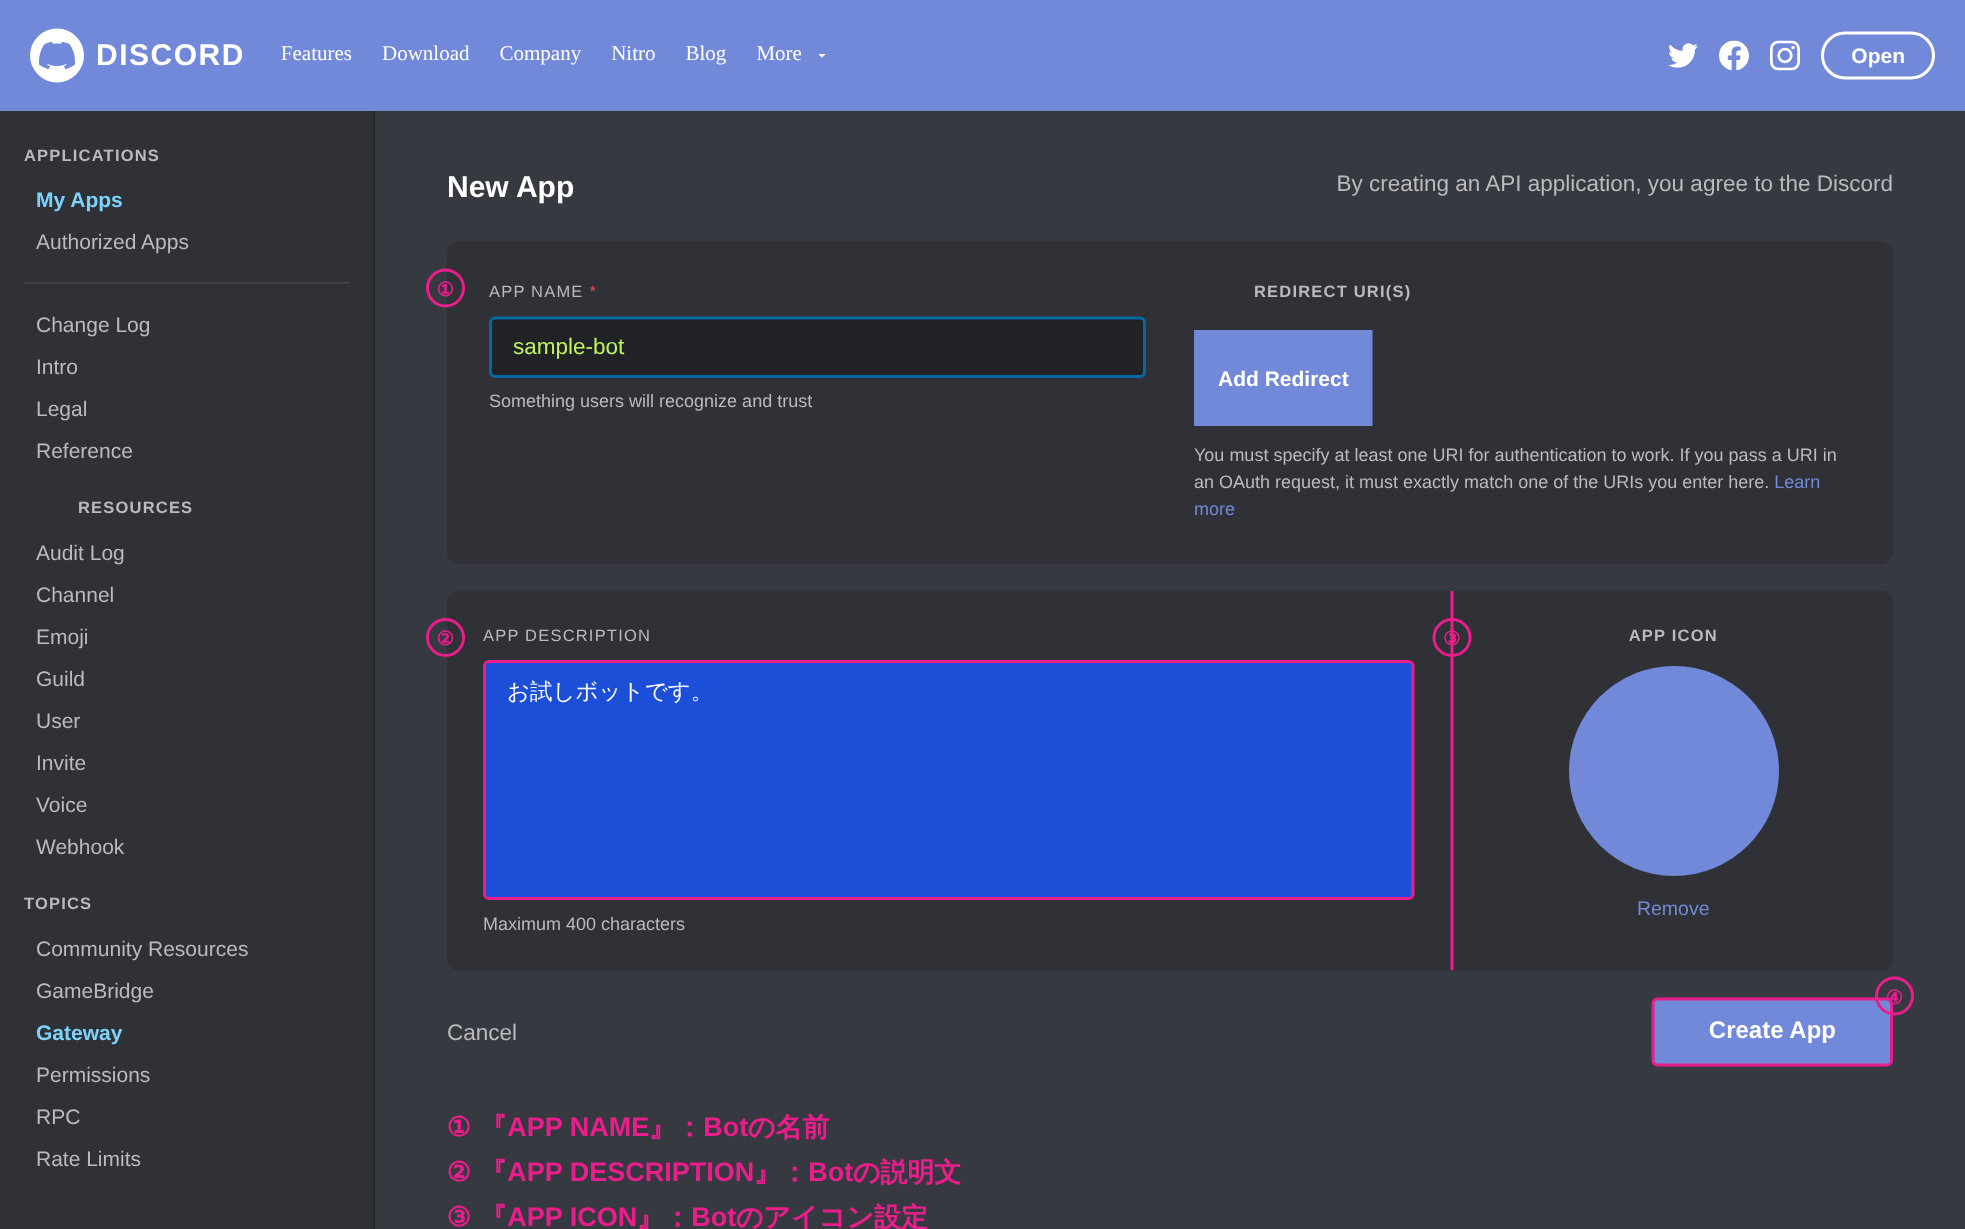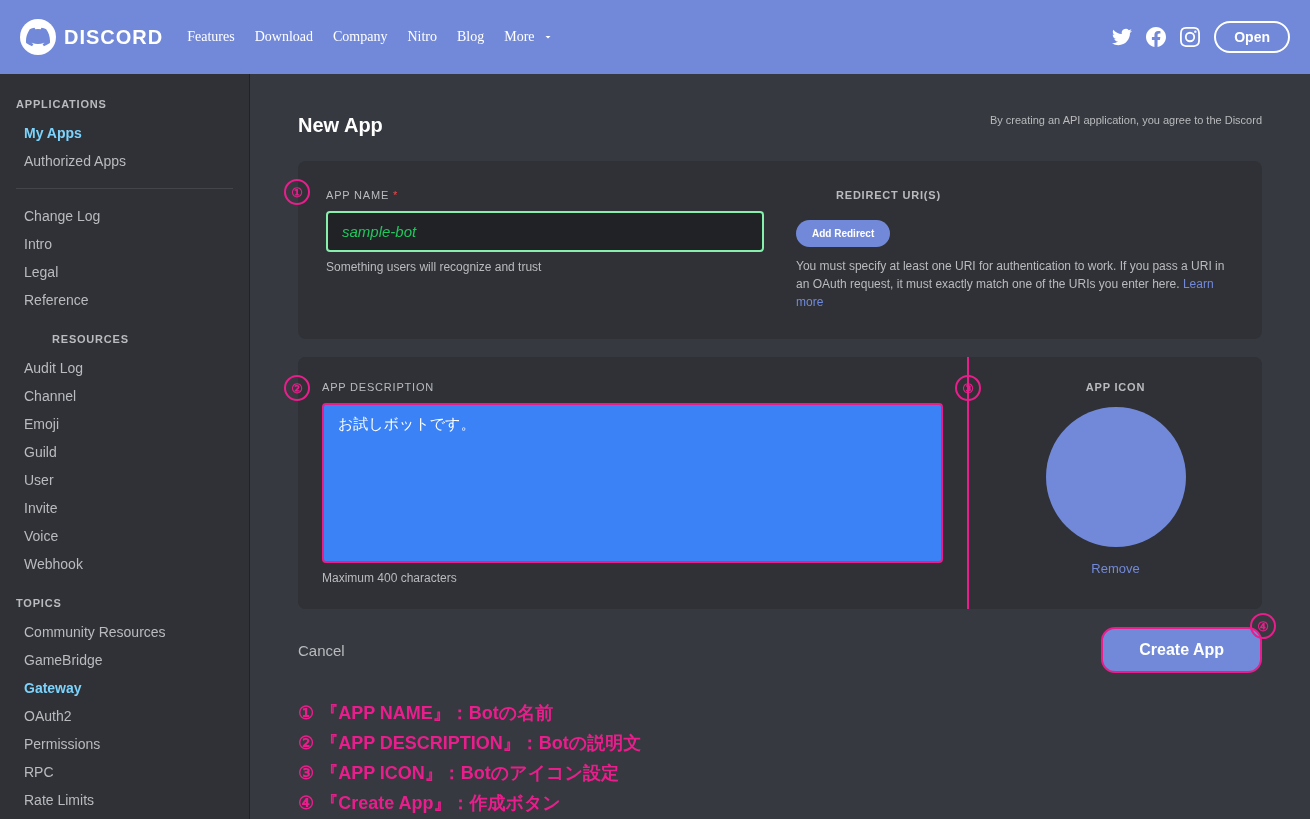--- a/index.html
+++ b/index.html
@@ -54,79 +54,79 @@
     .sidebar-divider { border: none; border-top: 1px solid #42454a; margin: 14px 0; }
 
     
     .main { flex: 1; background: #36393f; padding: 40px 48px; overflow-y: auto; }
 
     
     .page-header {
       display: flex; align-items: flex-start; margin-bottom: 24px; justify-content: space-between;
     }
     .page-title { font-size: 20px; font-weight: 700; color: white; }
-    .tos-notice { font-size: 11px; color: #b9bbbe; max-width: 380px; text-align: right; }
+    .tos-notice { font-size: 15px; color: #b9bbbe; max-width: 380px; text-align: right; }
     .tos-link { color: #7289da; text-decoration: none; }
 
     .form-card {
       background: #2f3136; border-radius: 8px; padding: 28px 28px 28px 28px; margin-bottom: 18px;
     }
     .form-row { display: flex; gap: 32px; }
     .form-col { flex: 1; }
 
     .field-label {
       font-size: 11px; font-weight: 400; text-transform: uppercase; color: #b9bbbe;
       letter-spacing: 0.8px; margin-bottom: 10px; display: flex; align-items: flex-start; gap: 4px;
     }
     .required-star { color: #f04747; }
     .field-input {
-      width: 100%; background: #202225; border: 2px solid #86efac; border-radius: 4px;
-      padding: 10px 14px; font-size: 15px; color: #22c55e; outline: none; font-style: italic;
+      width: 100%; background: #202225; border: 2px solid #0369a1; border-radius: 4px;
+      padding: 10px 14px; font-size: 15px; color: #bef264; outline: none;
     }
     .field-hint { font-size: 12px; color: #b9bbbe; margin-top: 8px; }
 
     .redirect-section {}
     .redirect-label { font-size: 11px; font-weight: 700; text-transform: uppercase; color: #b9bbbe; letter-spacing: 0.8px; margin-bottom: 19px; padding-left: 40px; }
     .add-redirect-btn {
-      background: #7289da; color: white; border: none; border-radius: 16px;
-      padding: 8px 16px; font-size: 10px; font-weight: 600; cursor: pointer;
+      background: #7289da; color: white; border: none; border-radius: 0;
+      padding: 24px 16px; font-size: 14px; font-weight: 600; cursor: pointer;
     }
     .redirect-hint { font-size: 12px; color: #b9bbbe; margin-top: 10px; line-height: 1.5; }
     .redirect-link { color: #7289da; text-decoration: none; }
     .desc-col {
       flex: 1; background: #2f3136; border-radius: 8px 0 0 8px; padding: 28px;
       border: none;
     }
     .icon-col {
       width: 300px; background: #2f3136; border-radius: 0 8px 8px 0; padding: 28px 28px 20px;
       border-left: 2px solid #e91e8c;
     }
     .desc-textarea {
-      width: 100%; background: #3b82f6; border: 2px solid #e91e8c; border-radius: 4px;
+      width: 100%; background: #1d4ed8; border: 2px solid #e91e8c; border-radius: 4px;
       padding: 10px 14px; font-size: 15px; color: white; outline: none;
       resize: none; height: 160px; font-family: inherit;
     }
     .desc-char-hint { font-size: 12px; color: #b9bbbe; margin-top: 4px; }
 
     .icon-label { font-size: 11px; font-weight: 700; text-transform: uppercase; color: #b9bbbe; letter-spacing: 0.8px; margin-bottom: 14px; text-align: center; }
     .icon-preview {
       width: 140px; height: 140px; border-radius: 50%; background: #7289da;
       margin: 0 auto 14px; display: block;
     }
     .remove-link { display: block; text-align: center; color: #7289da; font-size: 13px; cursor: pointer; text-decoration: none; }
 
     
     .bottom-row {
       display: flex; align-items: center; justify-content: space-between; margin-bottom: 28px;
     }
     .cancel-btn {
       background: transparent; color: #b9bbbe; border: none; font-size: 15px; cursor: pointer; padding: 8px 0;
     }
     .create-app-btn {
-      background: #7289da; color: white; border: 2px solid #e91e8c; border-radius: 14px;
+      background: #7289da; color: white; border: 2px solid #e91e8c; border-radius: 4px;
       padding: 12px 36px; font-size: 16px; font-weight: 600; cursor: pointer; min-width: 160px;
     }
 
     
     .annotations { margin-top: 8px; }
     .annotation-line {
       display: flex; align-items: center; font-size: 18px; font-weight: 700;
       color: #e91e8c; margin-bottom: 6px; gap: 6px;
     }
     .annotation-line span.ann-text { color: #e91e8c; }
@@ -205,21 +205,20 @@
     <a class="sidebar-item">Emoji</a>
     <a class="sidebar-item">Guild</a>
     <a class="sidebar-item">User</a>
     <a class="sidebar-item">Invite</a>
     <a class="sidebar-item">Voice</a>
     <a class="sidebar-item">Webhook</a>
     <div class="sidebar-section-title" style="margin-top:20px;">TOPICS</div>
     <a class="sidebar-item">Community Resources</a>
     <a class="sidebar-item">GameBridge</a>
     <a class="sidebar-item active bold">Gateway</a>
-    <a class="sidebar-item">OAuth2</a>
     <a class="sidebar-item">Permissions</a>
     <a class="sidebar-item">RPC</a>
     <a class="sidebar-item">Rate Limits</a>
   </aside>
 
   <main class="main">
 
     <div class="page-header">
       <h1 class="page-title">New App</h1>
       <div class="tos-notice">

